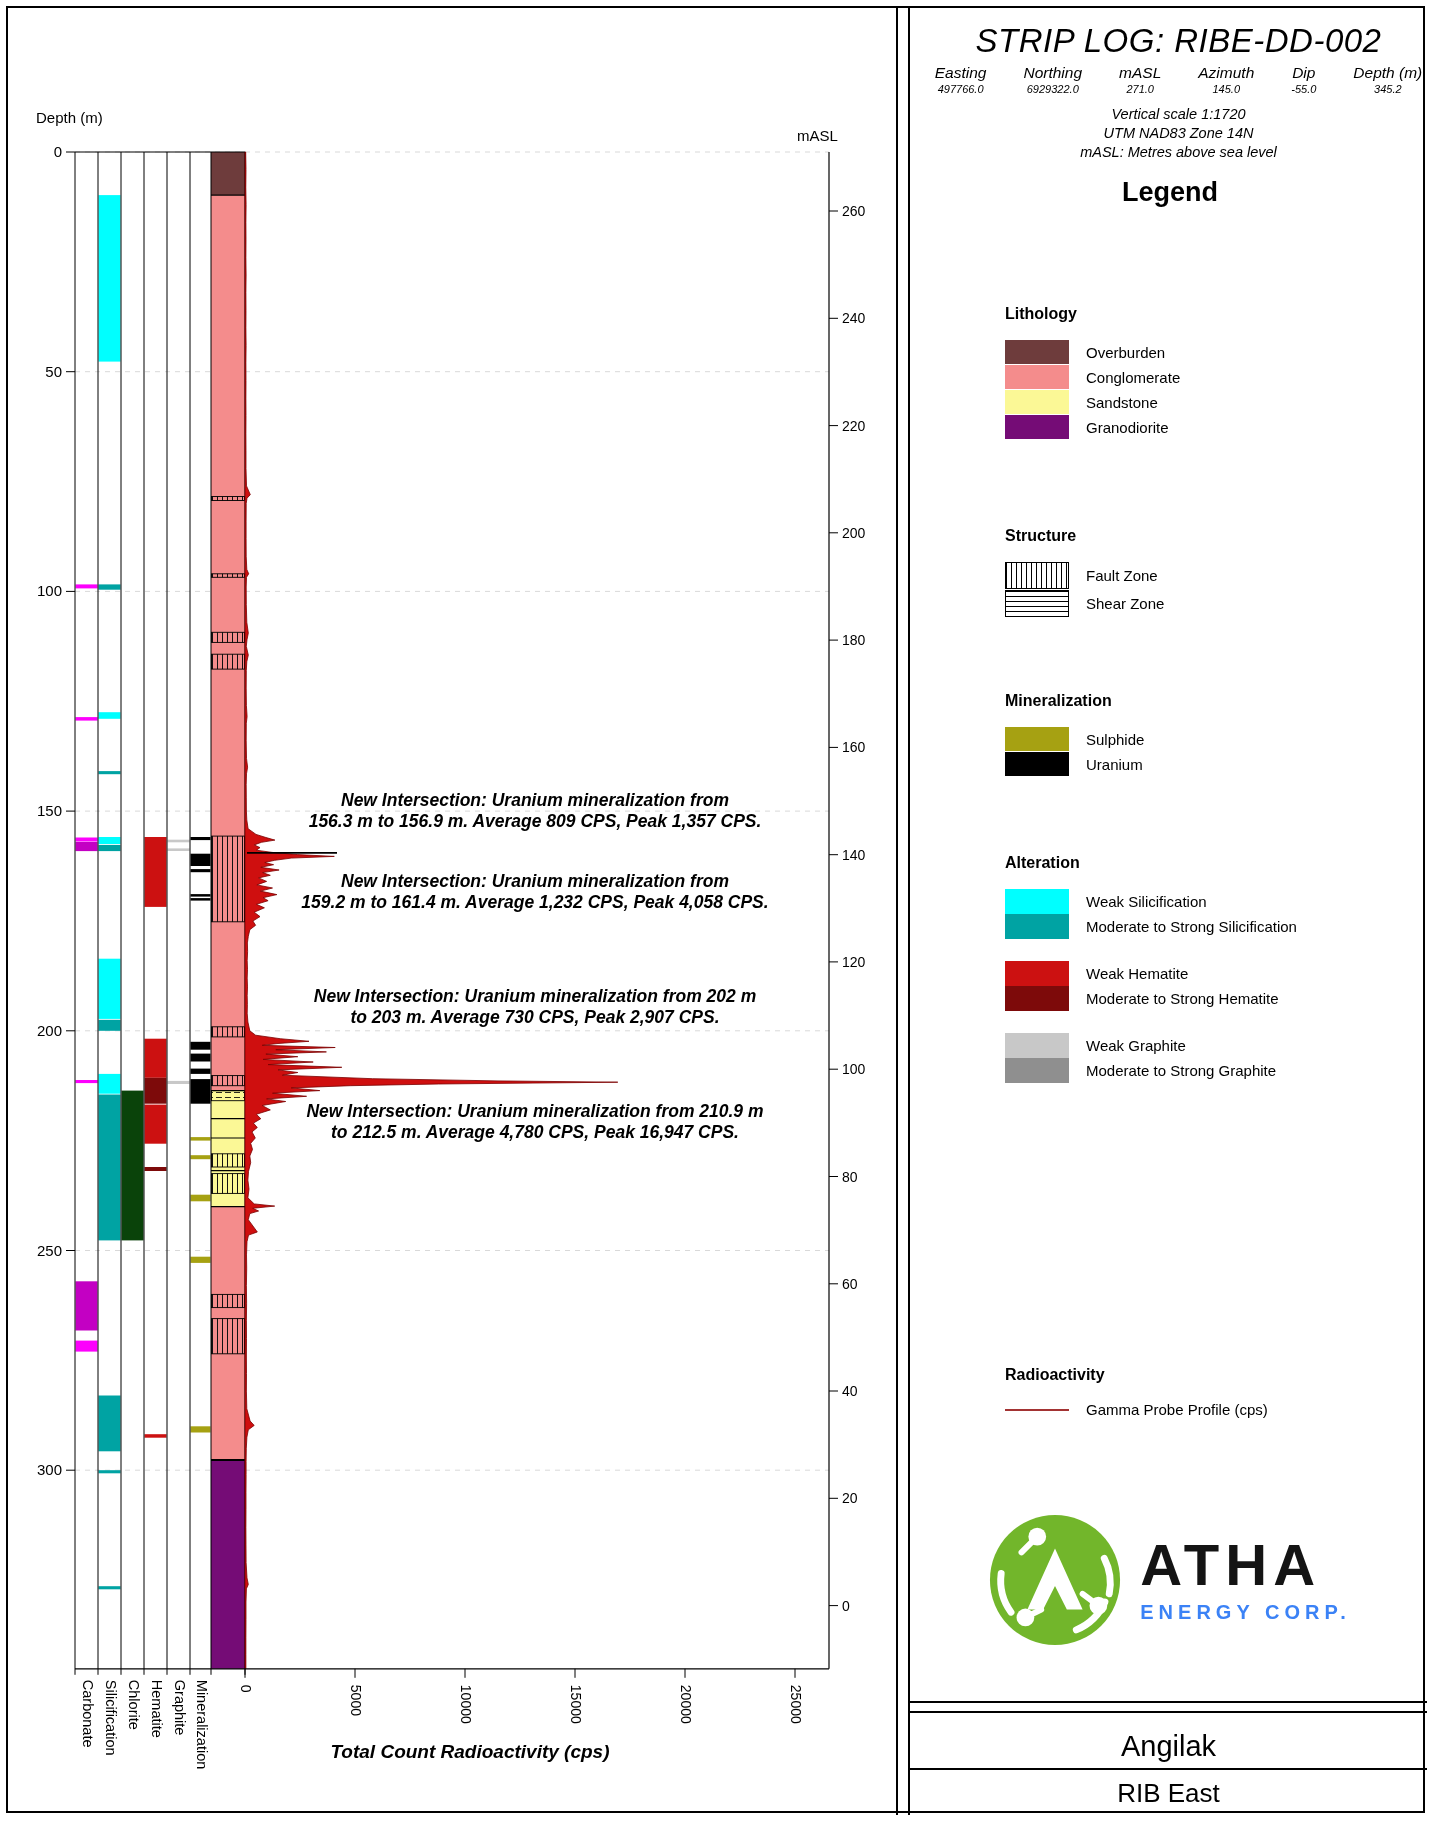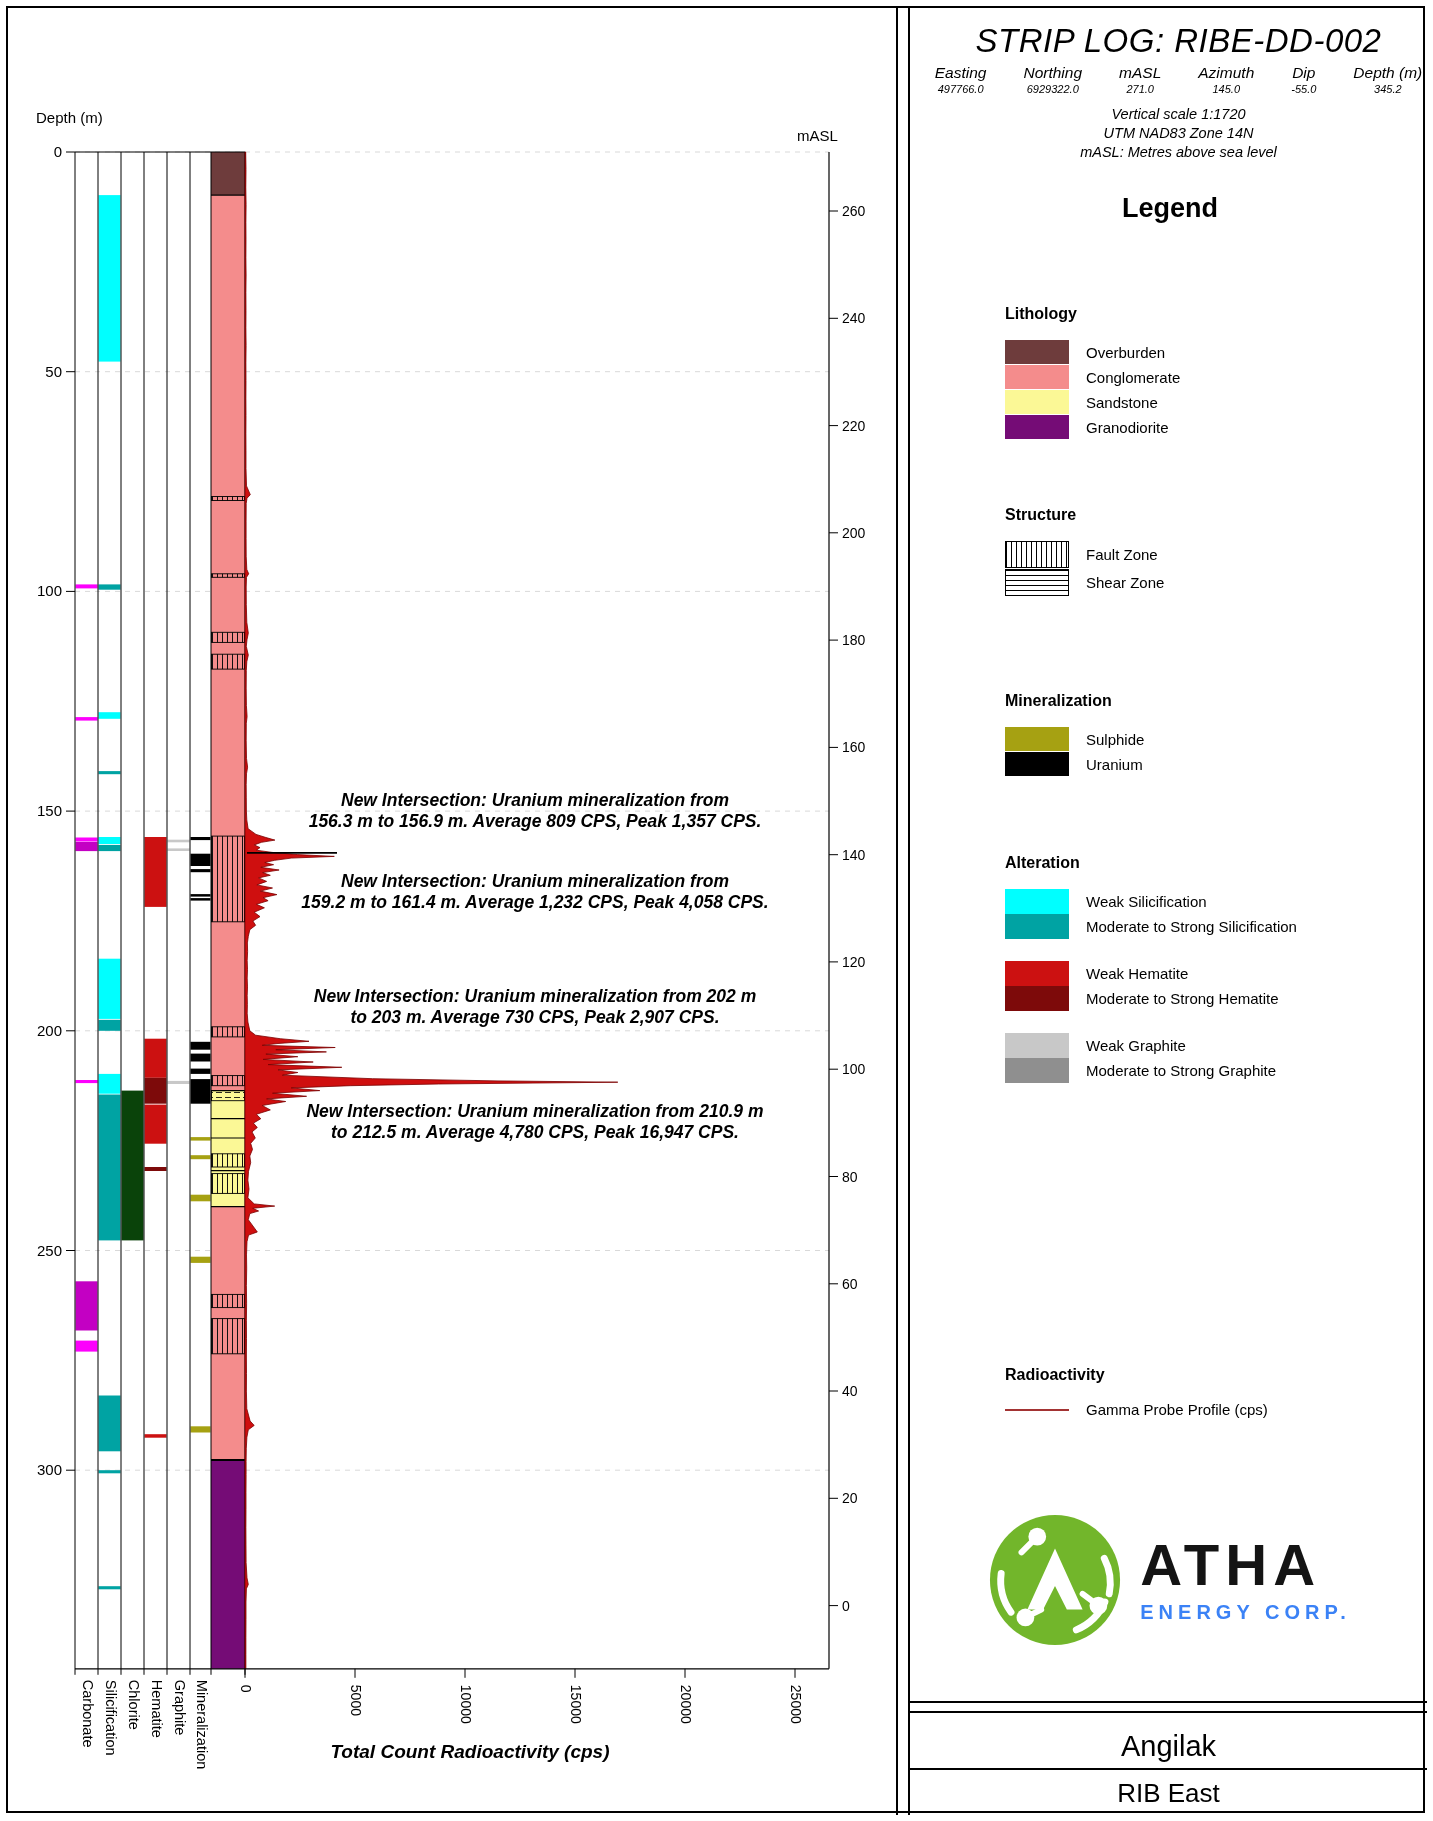--- a/index.html
+++ b/index.html
@@ -10,21 +10,21 @@
   .hline{position:absolute;background:#000;}
   #log-area{position:absolute;left:0;top:0;width:898px;height:1821px;}
   .rpanel{position:absolute;left:910px;top:6px;width:517px;height:1809px;}
   .r-header{position:absolute;left:10px;top:16px;width:517px;text-align:center;font-style:italic;}
   .r-title{font-size:33px;letter-spacing:0.5px;}
   .r-fields{display:flex;justify-content:center;gap:37px;margin-top:4px;}
   .r-field{text-align:center;}
   .r-field .fl{font-size:15.5px;}
   .r-field .fv{font-size:11px;margin-top:1px;}
   .r-notes{margin-top:10px;font-size:14.5px;line-height:19px;}
-  .legend-title{position:absolute;left:95px;top:187px;width:330px;text-align:center;font-size:27px;font-weight:bold;}
+  .legend-title{position:absolute;left:95px;top:171px;width:330px;text-align:center;font-size:27px;font-weight:bold;}
   .leg-section{position:absolute;left:95px;width:420px;}
   .leg-head{font-size:16px;font-weight:bold;margin-bottom:17px;}
   .leg-row{display:flex;align-items:center;margin-bottom:1px;}
   .leg-swatch{width:64px;height:24px;flex:none;}
   .leg-label{margin-left:17px;font-size:15px;}
   .leg-pair{display:flex;margin-bottom:22px;}
   .leg-pair .halves{width:64px;flex:none;}
   .leg-pair .half{width:64px;height:25px;}
   .leg-pair .plabels{margin-left:17px;}
   .leg-pair .plabel{height:25px;line-height:25px;font-size:15px;}
@@ -291,21 +291,21 @@
           </div>
           <div class="leg-row">
             <div class="leg-swatch" style="background: rgb(251, 248, 150);"></div>
             <div class="leg-label">Sandstone</div>
           </div>
           <div class="leg-row">
             <div class="leg-swatch" style="background: rgb(117, 12, 118);"></div>
             <div class="leg-label">Granodiorite</div>
           </div>
         </div>
-        <div class="leg-section" style="top: 500px;">
+        <div class="leg-section" style="top: 521px;">
           <div class="leg-head">Structure</div>
           <div class="leg-row">
             <div class="leg-swatch pat-fault" style="height: 27px;"></div>
             <div class="leg-label">Fault Zone</div>
           </div>
           <div class="leg-row">
             <div class="leg-swatch pat-shear" style="height: 27px;"></div>
             <div class="leg-label">Shear Zone</div>
           </div>
         </div>

